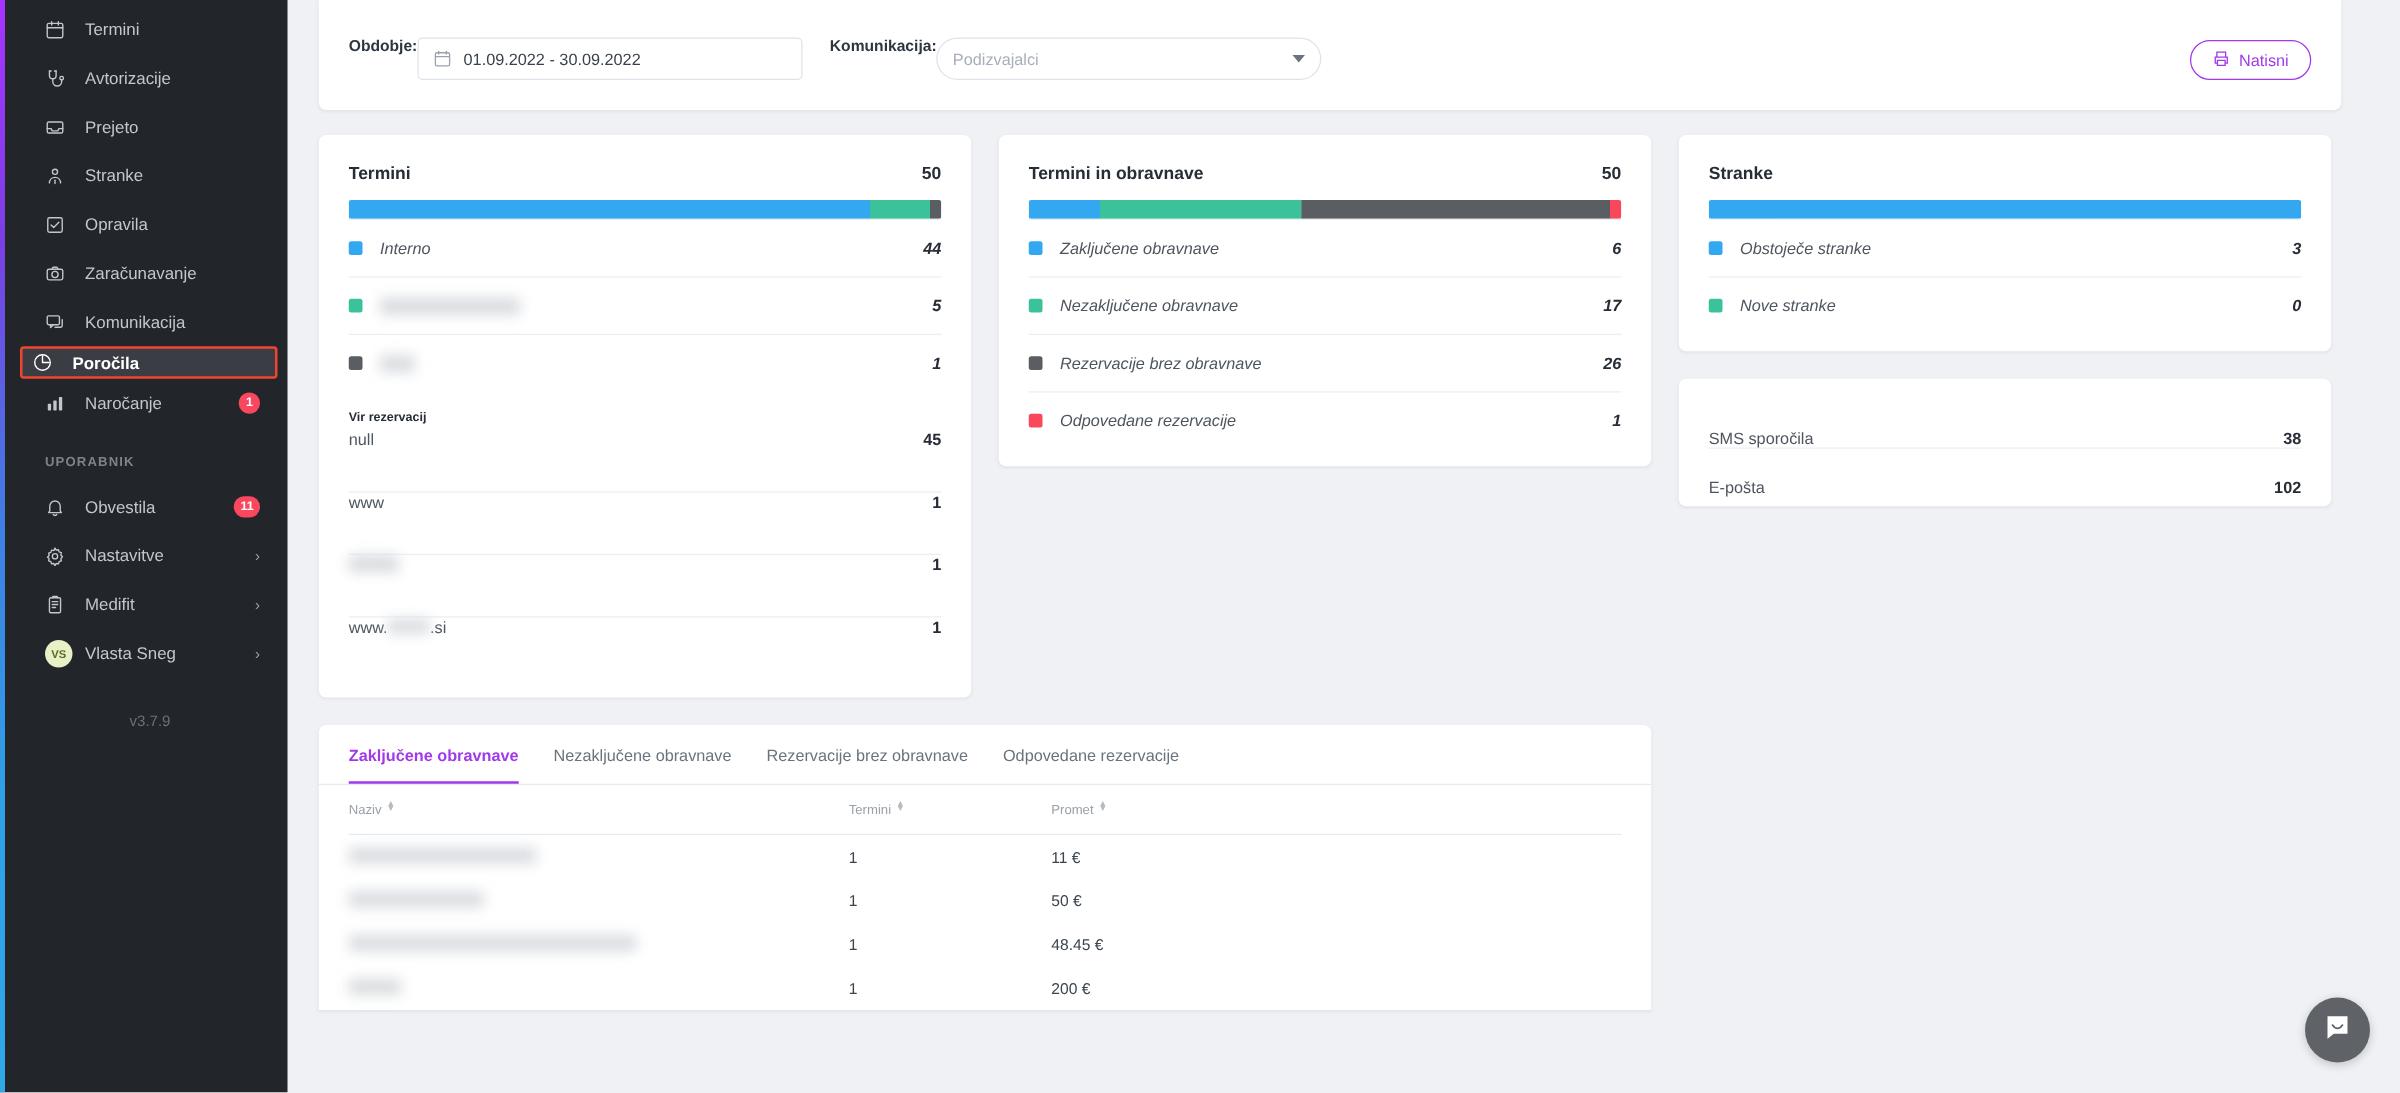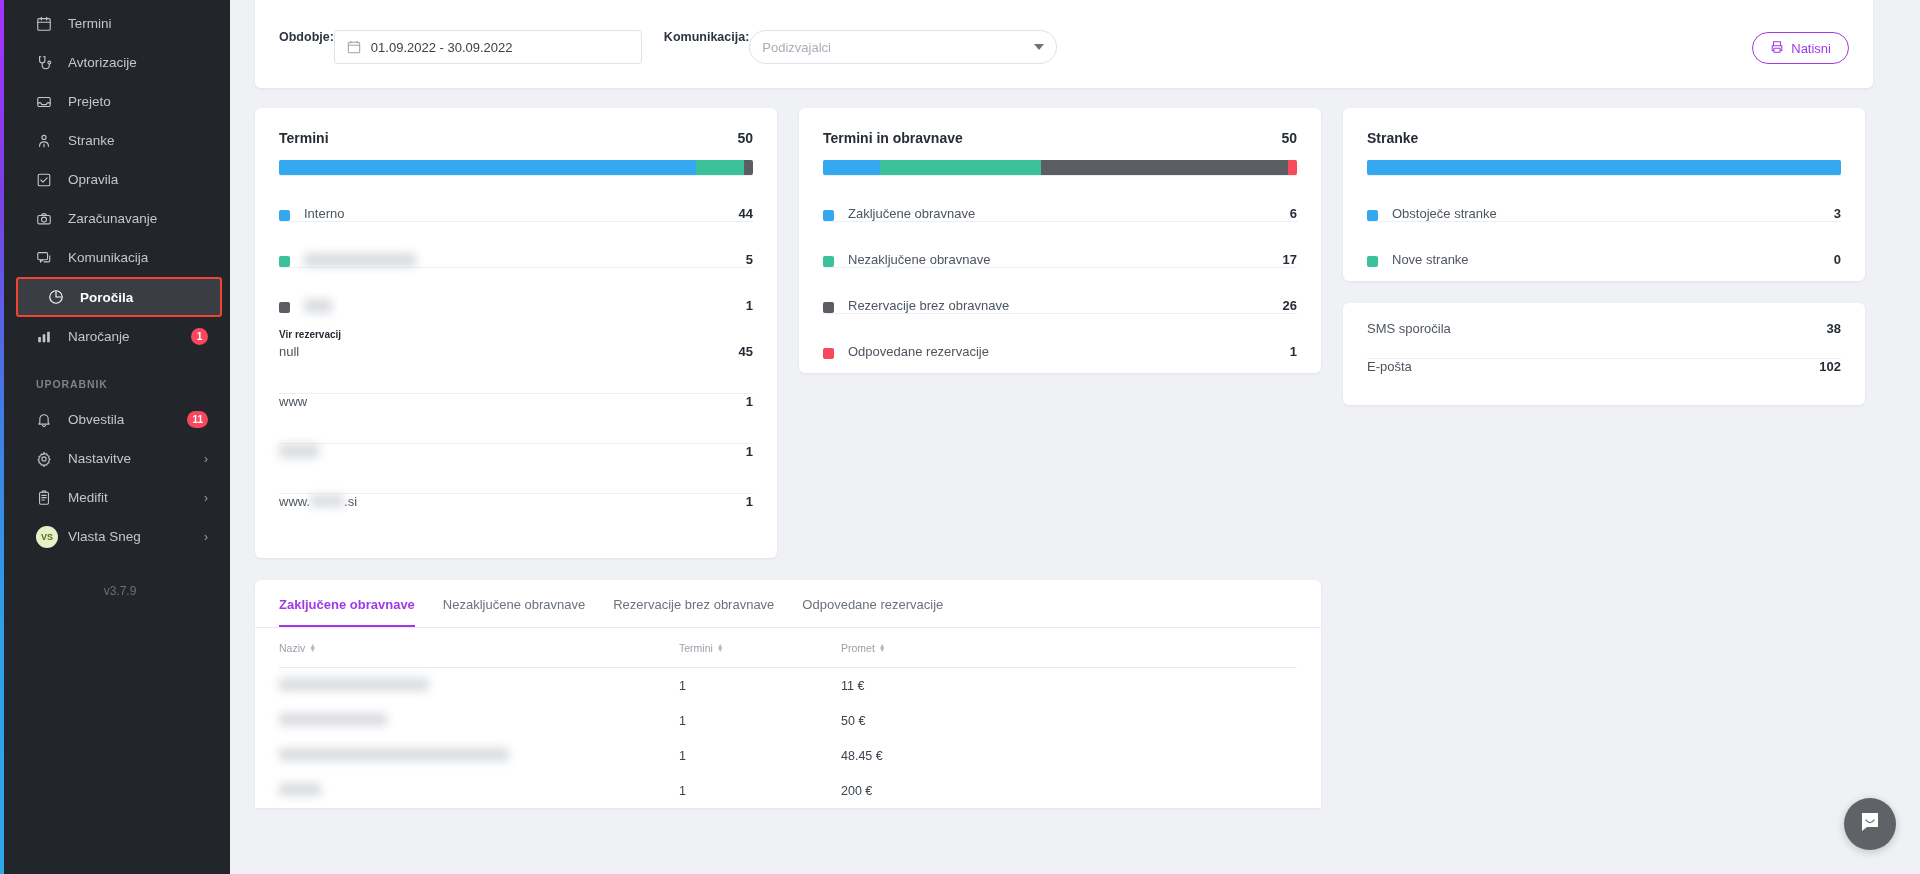--- a/index.html
+++ b/index.html
@@ -30,21 +30,21 @@
     cursor: pointer; position: relative;
   }
   .nav-item .ico {
     width: 22px; min-width: 22px; display: flex; align-items: center;
     justify-content: flex-start; color: #c3c7cd;
   }
   .nav-item .lbl { margin-left: 10px; white-space: nowrap; }
   .nav-item.active {
     background: #3a3d43; color: #fff; font-weight: bold;
     border: 2px solid #f0452f; border-radius: 3px;
-    margin: 0 8px 0 16px; padding-left: 30px; height: 40px;
+    margin: 0 8px 0 16px; padding-left: 8px; height: 26px;
   }
   .nav-item.active .ico { color: #fff; }
   .badge {
     margin-left: auto; background: #f9475e; color: #fff;
     font-size: 10px; font-weight: bold;
     min-width: 17px; height: 17px; border-radius: 9px;
     display: flex; align-items: center; justify-content: center;
     padding: 0 5px;
   }
   .chev { margin-left: auto; color: #9aa0a8; font-size: 12px; }
@@ -105,56 +105,56 @@
   .col-b { width: 522px; }
   .col-c { width: 522px; }
   .card-pad { padding: 22px 24px 14px 24px; }
   .card-head {
     display: flex; justify-content: space-between; align-items: center;
     font-size: 14px; font-weight: bold; color: #262d36; margin-bottom: 14px;
   }
   .stackbar { display: flex; height: 15px; border-radius: 2px; overflow: hidden; background: #e7eaee; }
   .stackbar div { height: 100%; }
   .legend-row {
-    display: flex; align-items: flex-end; height: 46px;
-    border-top: 1px solid #eceef1; font-size: 13px; color: #4d555f;
+    display: flex; align-items: center; height: 46px;
+    border-top: 1px solid #eceef1; font-size: 13px; color: #4d555f; font-style: italic;
   }
   .legend-row:first-of-type { border-top: 1px solid #eceef1; }
   .swatch { width: 11px; height: 11px; border-radius: 2px; margin-right: 14px; }
   .legend-val { margin-left: auto; font-weight: bold; color: #262d36; font-size: 13px; }
   .subtitle { font-size: 10px; font-weight: bold; color: #262d36; padding: 16px 0 4px 0; }
   .src-row {
     display: flex; height: 50px;
     border-bottom: 1px solid #eceef1; font-size: 13px; color: #4d555f;
   }
   .src-row:last-child { border-bottom: none; }
   .blur-block {
     display: inline-block; background: #d9dce0;
     filter: blur(5px); height: 13px; border-radius: 2px;
   }
   .kv-row {
-    display: flex; align-items: flex-start; height: 38px;
+    display: flex; align-items: flex-end; height: 38px;
     font-size: 13px; color: #4d555f; border-bottom: 1px solid #eceef1;
   }
   .kv-row:last-child { border-bottom: none; }
   .kv-val { margin-left: auto; font-weight: bold; color: #262d36; }
 
   
   .bottom-card { width: 1066px; margin-top: 22px; border-radius: 6px 6px 0 0; }
   .tabs { display: flex; border-bottom: 1px solid #e7eaee; padding: 0 24px; }
   .tab {
     padding: 17px 0 13px 0; margin-right: 28px; font-size: 13px;
     color: #6a727c; cursor: pointer; border-bottom: 2px solid transparent;
     white-space: nowrap;
   }
   .tab.active { color: #a03ae8; font-weight: bold; border-bottom-color: #a03ae8; }
   .tbl { width: 100%; padding: 0 24px; }
   .tbl-head { display: flex; height: 40px; align-items: center;
               border-bottom: 1px solid #e7eaee; }
-  .th { font-size: 10.5px; color: #9aa1aa; display: flex; align-items: center; gap: 4px; }
+  .th { font-size: 10.5px; color: #9aa1aa; display: flex; gap: 4px; }
   .sorter { display: flex; flex-direction: column; line-height: 4px; font-size: 7px; color: #b6bcc4; }
   .tr { display: flex; height: 35px; align-items: center; font-size: 12.5px; color: #3c444e; }
   .c1 { width: 400px; } .c2 { width: 162px; } .c3 { width: 200px; }
 
   
   .chat {
     position: absolute; right: 24px; bottom: 24px;
     width: 52px; height: 52px; border-radius: 50%;
     background: #5f6368; display: flex; align-items: center;
     justify-content: center; cursor: pointer;

